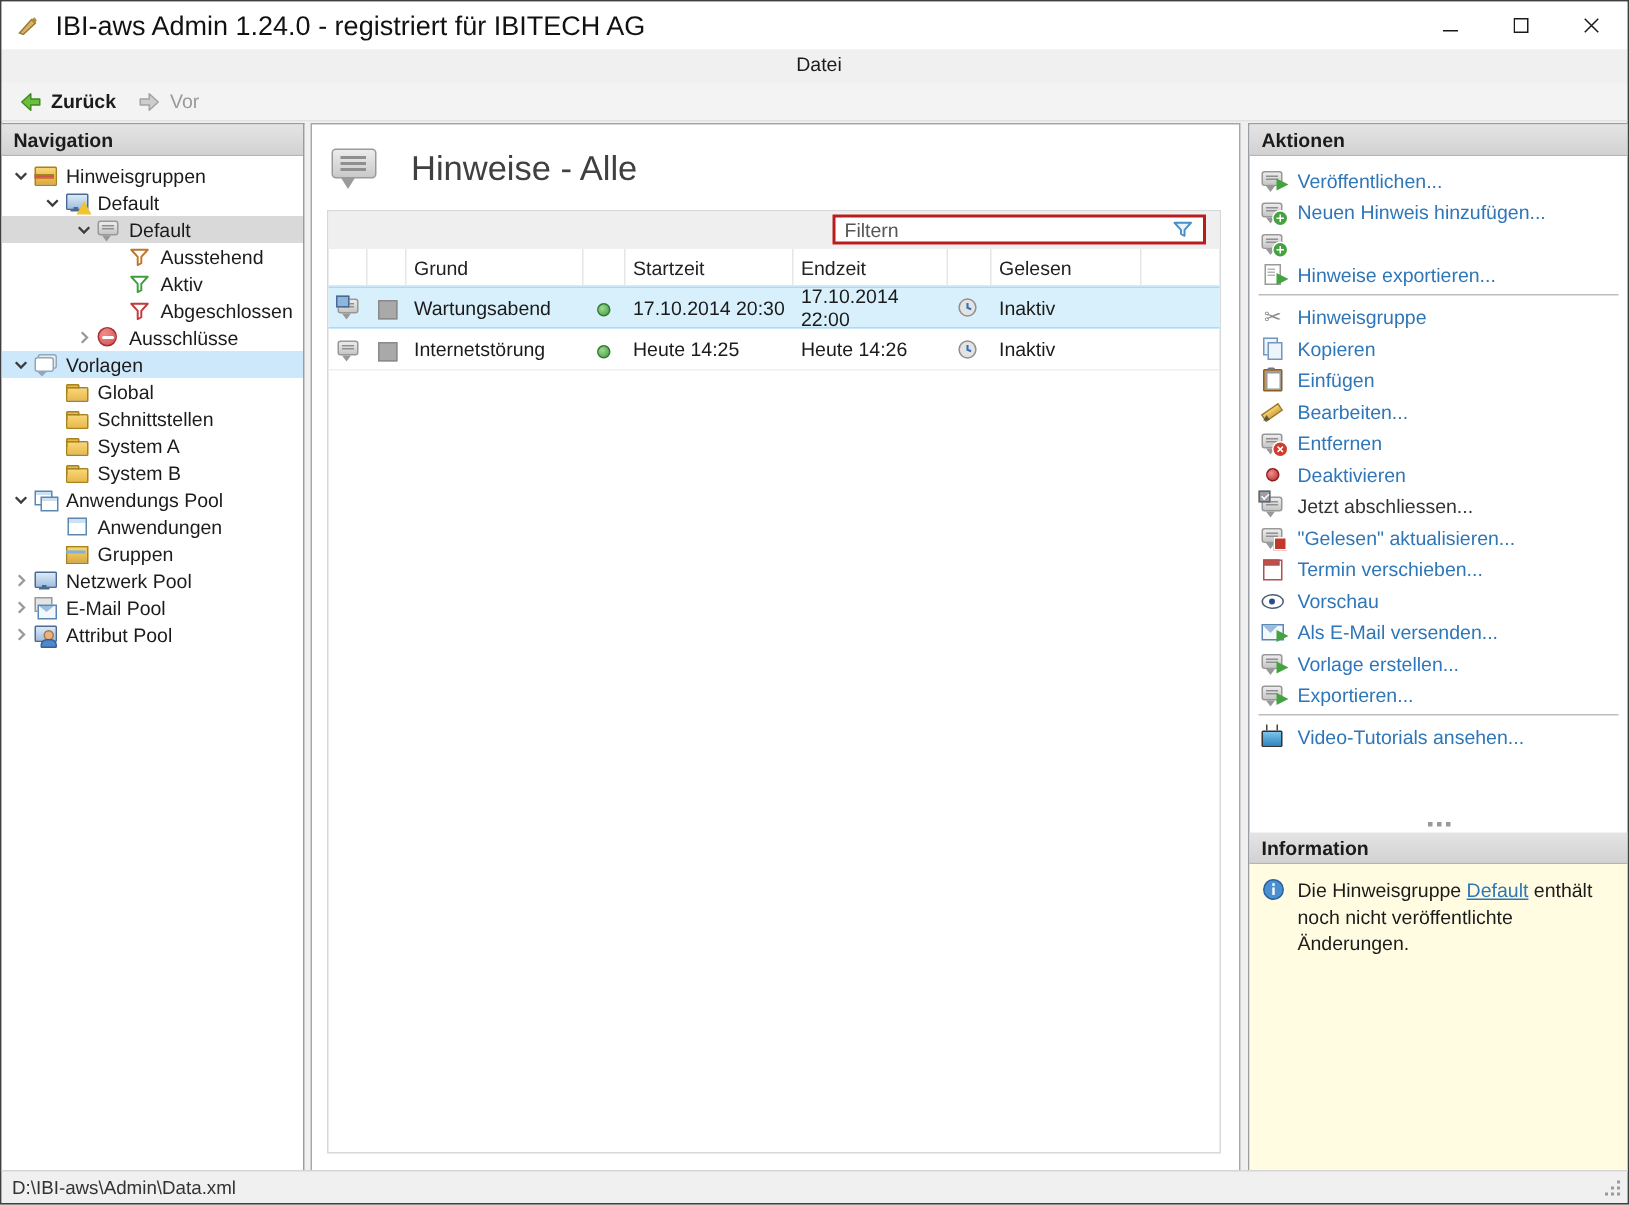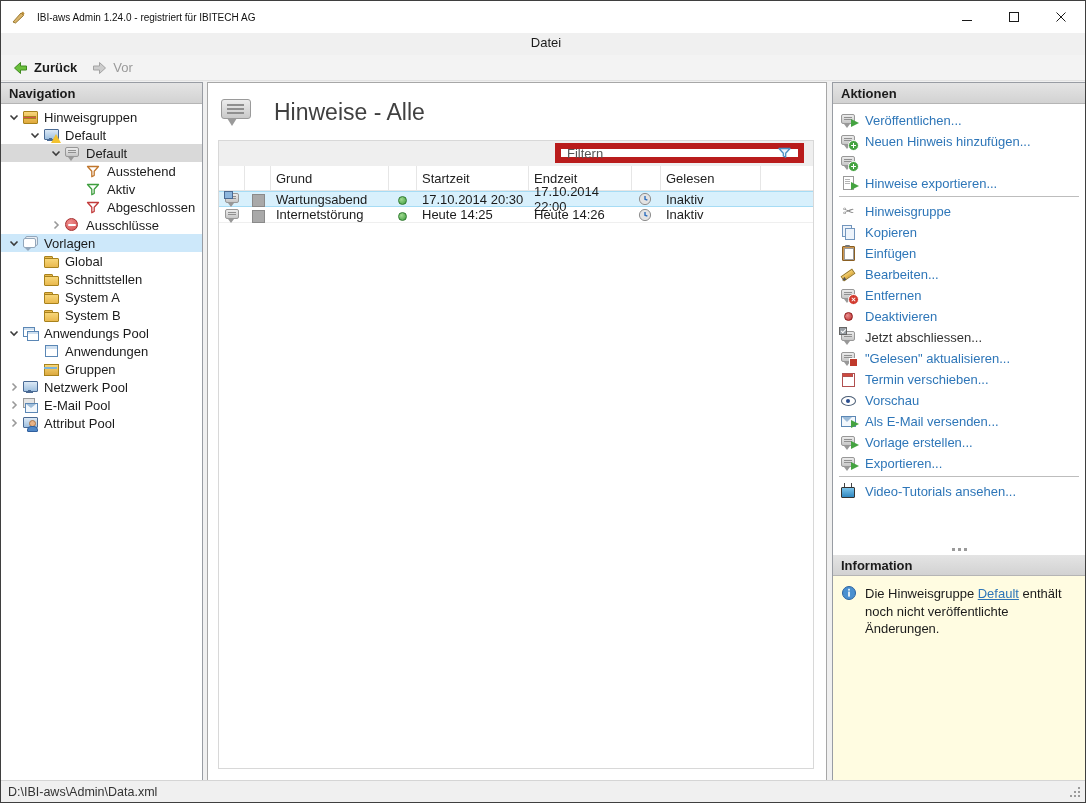--- a/index.html
+++ b/index.html
@@ -2,21 +2,21 @@
 <html><head>
 <meta charset="utf-8">
 <style>
   html,body{margin:0;padding:0;background:#777;}
   .win{position:relative;width:1086px;height:803px;box-sizing:border-box;background:#f0f0f0;
        border:1px solid #3f3f3f;overflow:hidden;
        font-family:"Liberation Sans",sans-serif;font-size:13px;color:#1b1b1b;}
 
   
   .titlebar{position:absolute;left:0;top:0;right:0;height:32px;background:#fff;display:flex;align-items:center;padding-left:9px;gap:9px;}
-  .title{font-size:10px;color:#111;}
+  .title{font-size:18px;color:#111;}
   .wctrl{margin-left:auto;display:flex;height:100%;}
   .wbtn{width:47px;height:100%;display:flex;align-items:center;justify-content:center;}
 
   
   .menubar{position:absolute;left:0;top:32px;right:0;height:22px;background:#f0f0f0;display:flex;align-items:center;padding-left:6px;flex-direction:column;}
   .mitem{padding:2px 11px;}
   .toolbar{position:absolute;left:0;top:54px;right:0;height:25px;background:#f3f3f3;border-bottom:1px solid #e2e2e2;display:flex;align-items:center;padding-left:4px;}
   .tbtn{display:flex;align-items:center;gap:5px;padding:2px 7px;font-weight:bold;}
   .tbtn.dis{color:#9a9a9a;font-weight:normal;}
 
@@ -32,29 +32,29 @@
   .trow.hl{background:#cde8fa;}
   .texp{width:16px;height:16px;flex:none;display:flex;align-items:center;justify-content:center;}
   .tlabel{padding-left:5px;}
 
   
   .main{position:absolute;left:206px;top:81px;width:620px;height:699px;background:#fff;border:1px solid #a7a7a7;box-sizing:border-box;}
   .mhead{display:flex;align-items:center;gap:17px;padding:13px 0 0 13px;}
   .mtitle{font-size:23px;color:#404040;}
   .listbox{position:absolute;left:10px;top:57px;width:596px;bottom:11px;border:1px solid #d8d8d8;box-sizing:border-box;background:#fff;}
   .filterbar{position:relative;height:25px;background:#efefef;}
-  .filterbox{position:absolute;right:9px;top:2px;width:249px;height:20px;background:#fff;border:6px solid #b91c1c;display:flex;align-items:center;box-sizing:border-box;}
+  .filterbox{position:absolute;right:9px;top:2px;width:249px;height:20px;background:#fff;border:2px solid #b91c1c;display:flex;align-items:center;box-sizing:border-box;}
   .filterbox input{flex:1;min-width:0;border:none;outline:none;padding:0 6px;font:inherit;color:#444;background:transparent;}
   .filterbox input::placeholder{color:#555;opacity:1;}
   .thead{display:flex;height:24px;border-bottom:1px solid #e6e6e6;align-items:stretch;color:#222;}
   .hc{display:flex;align-items:center;border-right:1px solid #e6e6e6;padding-left:5px;box-sizing:border-box;}
   .c1{width:26px;flex:none;} .c2{width:26px;flex:none;} .c3{width:118px;flex:none;}
   .c4{width:28px;flex:none;} .c5{width:112px;flex:none;} .c6{width:103px;flex:none;}
   .c7{width:29px;flex:none;} .c8{width:100px;flex:none;} .c9{flex:1;border-right:none;}
-  .drow{display:flex;height:16px;align-items:center;border-bottom:1px solid #efefef;box-sizing:border-box;}
+  .drow{display:flex;height:28px;align-items:center;border-bottom:1px solid #efefef;box-sizing:border-box;}
   .drow.sel{background:#d8f0fc;border-top:1px solid #a6dcf5;border-bottom:1px solid #a6dcf5;}
   .dc{display:flex;align-items:center;padding-left:5px;box-sizing:border-box;}
 
   
   .right{position:absolute;left:831px;top:81px;right:0;height:699px;background:#fff;border-top:1px solid #989ca3;border-left:1px solid #989ca3;box-sizing:border-box;}
   .acts{position:absolute;left:0;top:21px;right:0;height:451px;padding-top:5px;box-sizing:border-box;}
   .aitem{display:flex;align-items:flex-start;gap:8px;padding:3px 8px 2px 7px;color:#2e76b8;cursor:pointer;}
   .aitem .alabel{padding-top:1px;width:206px;}
   .aitem.dis{color:#333;}
   .asep{height:1px;background:#bdbdbd;margin:3px 6px 3px 6px;}

